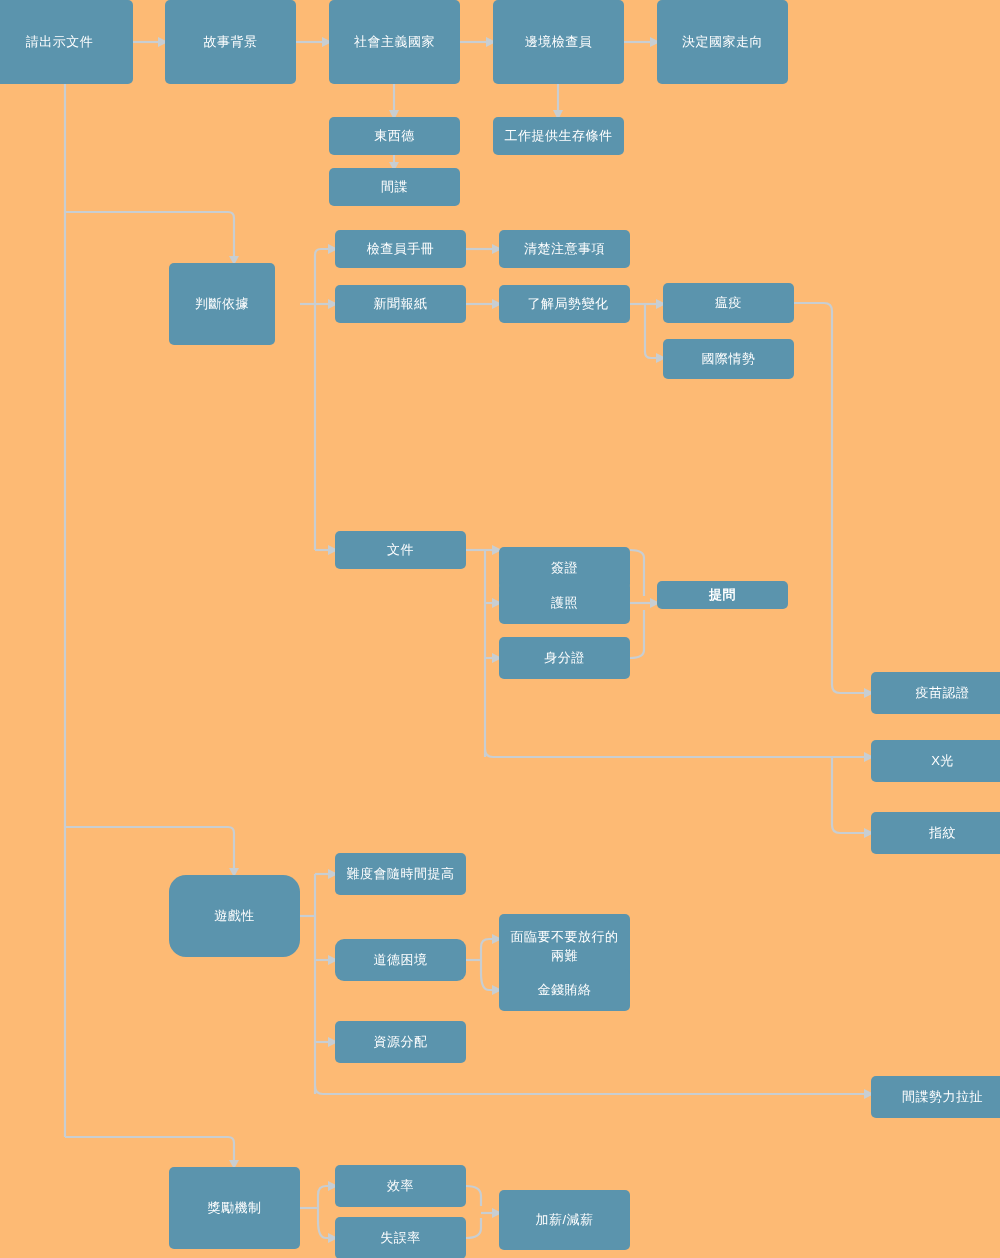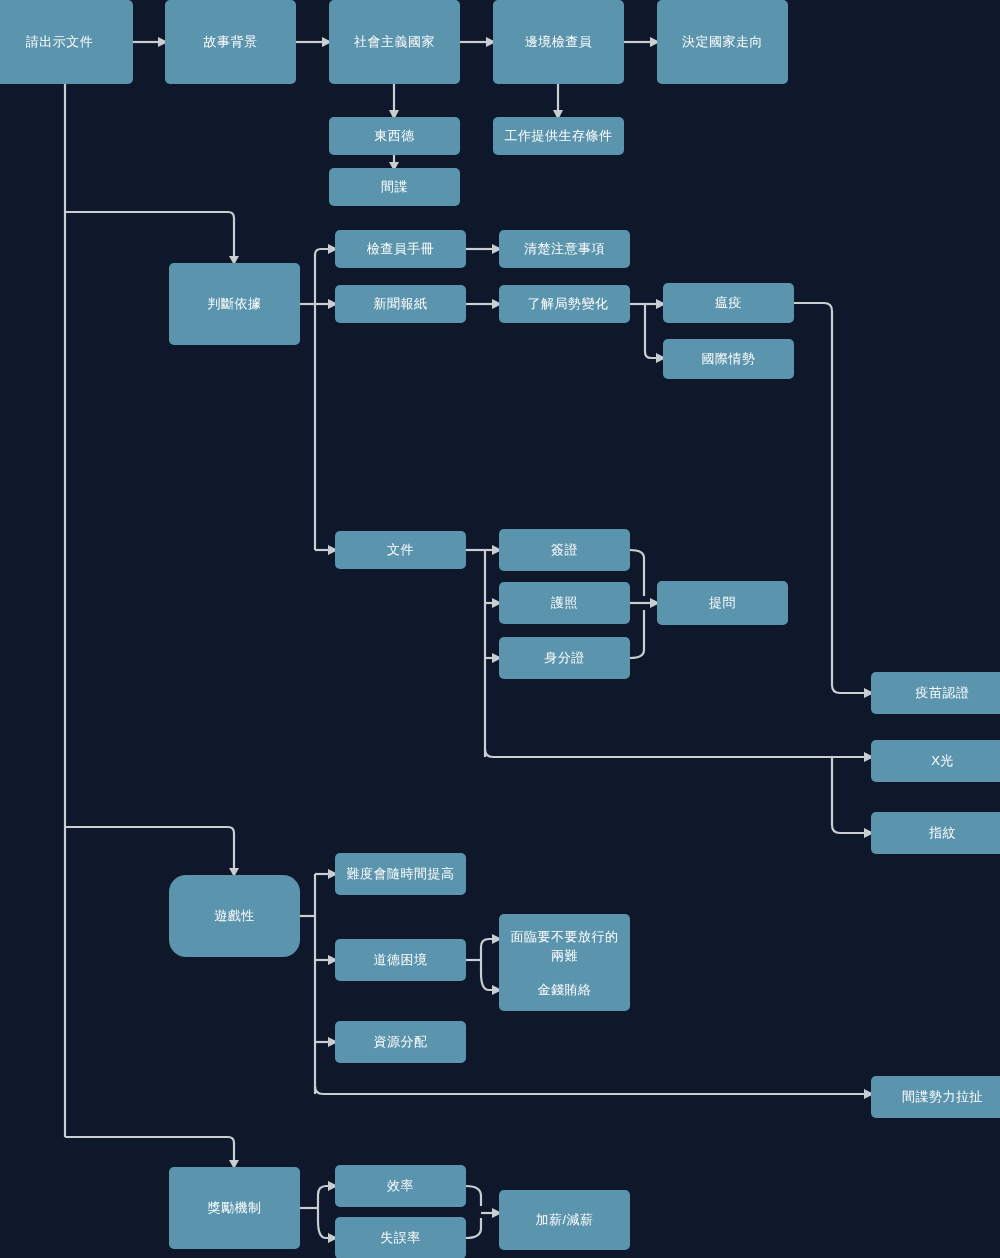--- a/index.html
+++ b/index.html
@@ -4,21 +4,21 @@
 <style>
   html, body {
     margin: 0;
     padding: 0;
     background: #000000;
   }
   #canvas {
     position: relative;
     width: 1000px;
     height: 1258px;
-    background: #0f172a;
+    background: #fdba74;
     overflow: hidden;
     font-family: "Liberation Sans", "DejaVu Sans", sans-serif;
   }
   .node {
     position: absolute;
     background: #5b94ad;
     border-radius: 5px;
     color: #ffffff;
     display: flex;
     align-items: center;
@@ -164,41 +164,41 @@
   <div class="node" style="left:-14px;top:0px;width:147px;height:84px;">請出示文件</div>
   <div class="node" style="left:165px;top:0px;width:131px;height:84px;">故事背景</div>
   <div class="node" style="left:329px;top:0px;width:131px;height:84px;">社會主義國家</div>
   <div class="node" style="left:493px;top:0px;width:131px;height:84px;">邊境檢查員</div>
   <div class="node" style="left:657px;top:0px;width:131px;height:84px;">決定國家走向</div>
 
   <div class="node" style="left:329px;top:117px;width:131px;height:38px;">東西德</div>
   <div class="node" style="left:329px;top:168px;width:131px;height:38px;">間諜</div>
   <div class="node" style="left:493px;top:117px;width:131px;height:38px;">工作提供生存條件</div>
 
-  <div class="node" style="left:169px;top:263px;width:131px;height:82px;">判斷依據</div>
+  <div class="node" style="left:169px;top:263px;width:106px;height:82px;">判斷依據</div>
   <div class="node" style="left:335px;top:230px;width:131px;height:38px;">檢查員手冊</div>
   <div class="node" style="left:499px;top:230px;width:131px;height:38px;">清楚注意事項</div>
   <div class="node" style="left:335px;top:285px;width:131px;height:38px;">新聞報紙</div>
   <div class="node" style="left:499px;top:285px;width:131px;height:38px;padding-left:13px;">了解局勢變化</div>
   <div class="node" style="left:663px;top:283px;width:131px;height:40px;">瘟疫</div>
   <div class="node" style="left:663px;top:339px;width:131px;height:40px;text-align:center;">國際情勢</div>
 
   <div class="node" style="left:335px;top:531px;width:131px;height:38px;">文件</div>
-  <div class="node" style="left:499px;top:529px;width:131px;height:42px;">簽證</div>
+  <div class="node" style="left:499px;top:547px;width:131px;height:42px;">簽證</div>
   <div class="node" style="left:499px;top:582px;width:131px;height:42px;">護照</div>
   <div class="node" style="left:499px;top:637px;width:131px;height:42px;">身分證</div>
-  <div class="node" style="left:657px;top:581px;width:131px;height:44px;">提問</div>
+  <div class="node" style="left:657px;top:581px;width:131px;height:28px;font-weight:bold;">提問</div>
 
   <div class="node" style="left:871px;top:672px;width:143px;height:42px;">疫苗認證</div>
   <div class="node" style="left:871px;top:740px;width:143px;height:42px;">X光</div>
   <div class="node" style="left:871px;top:812px;width:143px;height:42px;">指紋</div>
 
   <div class="node" style="left:169px;top:875px;width:131px;height:82px;border-radius:17px;">遊戲性</div>
   <div class="node" style="left:335px;top:853px;width:131px;height:42px;">難度會隨時間提高</div>
-  <div class="node" style="left:335px;top:939px;width:131px;height:42px;">道德困境</div>
+  <div class="node" style="left:335px;top:939px;width:131px;height:42px;border-radius:9px;">道德困境</div>
   <div class="node" style="left:499px;top:914px;width:131px;height:66px;">面臨要不要放行的兩難</div>
   <div class="node" style="left:499px;top:969px;width:131px;height:42px;">金錢賄絡</div>
   <div class="node" style="left:335px;top:1021px;width:131px;height:42px;">資源分配</div>
   <div class="node" style="left:871px;top:1076px;width:143px;height:42px;">間諜勢力拉扯</div>
 
   <div class="node" style="left:169px;top:1167px;width:131px;height:82px;">獎勵機制</div>
   <div class="node" style="left:335px;top:1165px;width:131px;height:42px;">效率</div>
   <div class="node" style="left:335px;top:1217px;width:131px;height:42px;">失誤率</div>
   <div class="node" style="left:499px;top:1190px;width:131px;height:60px;">加薪/減薪</div>
 

